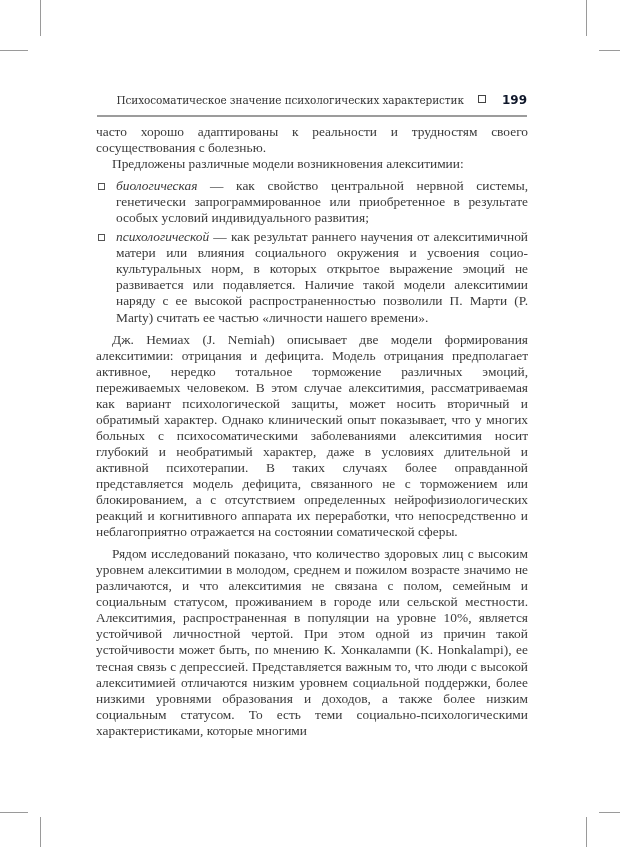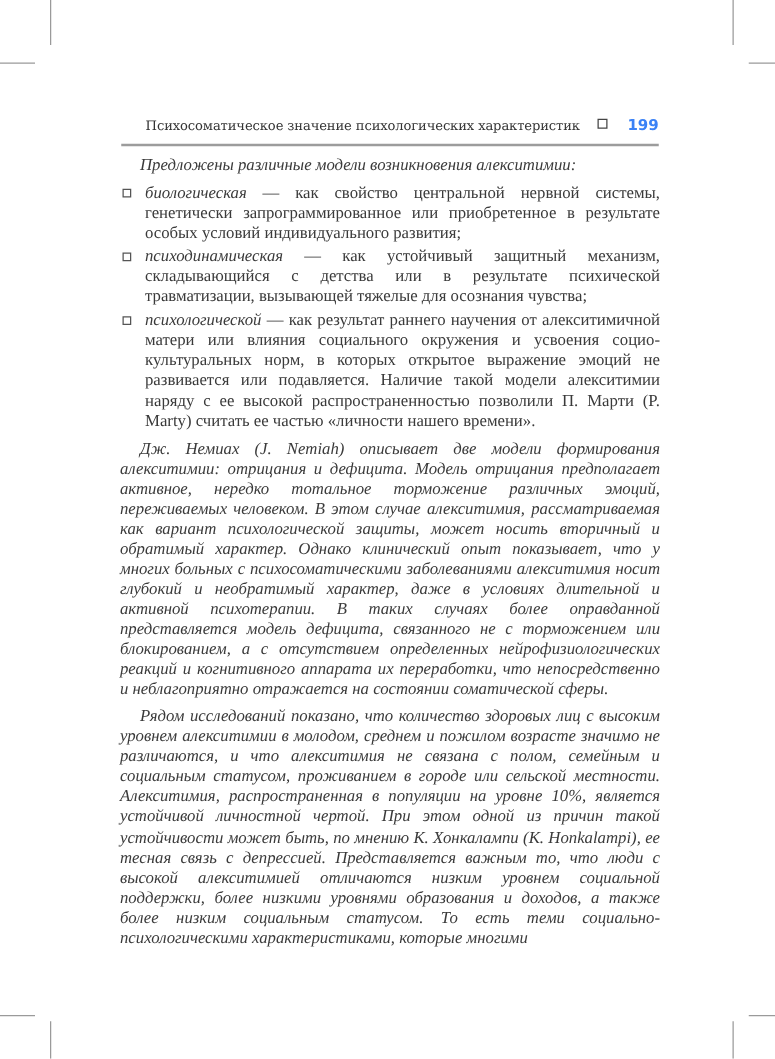--- a/index.html
+++ b/index.html
@@ -46,21 +46,21 @@
       height: 6px;
       border: 1px solid #444;
       margin-right: 16px;
       position: relative;
       top: -1px;
     }
     .header .pagenum {
       font-family: "DejaVu Sans", sans-serif;
       font-weight: bold;
       font-size: 12px;
-      color: #3b82f6;
+      color: #0f172a;
       text-align: center;
     }
     .header-rule {
       position: absolute;
       left: 97px;
       top: 115px;
       width: 430px;
       height: 2px;
       background: #9c9c9c;
     }
@@ -73,21 +73,20 @@
       font-size: 13.4px;
       line-height: 16.05px;
       text-align: justify;
     }
     .body-text p {
       margin: 0;
       text-indent: 0;
     }
     .body-text p.indent {
       text-indent: 16px;
-      font-style: italic;
     }
     .gap-small { height: 6px; }
 
     ul.models {
       list-style: none;
       margin: 6px 0 6px 0;
       padding: 0;
     }
     ul.models li {
       position: relative;
@@ -120,30 +119,27 @@
 <div class="crop v" style="left:586px; top:817px; height:30px;"></div>
 
 <div class="header">
   <span class="title">Психосоматическое значение психологических характеристик</span>
   <span class="sq"></span>
   <span class="pagenum">199</span>
 </div>
 <div class="header-rule"></div>
 
 <div class="body-text">
+  <p>часто хорошо адаптированы к реальности и трудностям своего сосуществования с болезнью.</p>
   <p class="indent">Предложены различные модели возникновения алекситимии:</p>
 
   <ul class="models">
     <li>
       <span class="bullet"></span>
       <em>биологическая</em><span> — как свойство центральной нервной системы, генетически запрограммированное или приобретенное в результате особых условий индивидуального развития;</span>
-    </li>
-    <li>
-      <span class="bullet"></span>
-      <em>психодинамическая</em><span> — как устойчивый защитный механизм, складывающийся с детства или в результате психической травматизации, вызывающей тяжелые для осознания чувства;</span>
     </li>
     <li>
       <span class="bullet"></span>
       <em>психологической</em><span> — как результат раннего научения от алекситимичной матери или влияния социального окружения и усвоения социо-культуральных норм, в которых открытое выражение эмоций не развивается или подавляется. Наличие такой модели алекситимии наряду с ее высокой распространенностью позволили П. Марти (P. Marty) считать ее частью «личности нашего времени».</span>
     </li>
   </ul>
 
   <p class="indent">Дж. Немиах (J. Nemiah) описывает две модели формирования алекситимии: отрицания и дефицита. Модель отрицания предполагает активное, нередко тотальное торможение различных эмоций, переживаемых человеком. В этом случае алекситимия, рассматриваемая как вариант психологической защиты, может носить вторичный и обратимый характер. Однако клинический опыт показывает, что у многих больных с психосоматическими заболеваниями алекситимия носит глубокий и необратимый характер, даже в условиях длительной и активной психотерапии. В таких случаях более оправданной представляется модель дефицита, связанного не с торможением или блокированием, а с отсутствием определенных нейрофизиологических реакций и когнитивного аппарата их переработки, что непосредственно и неблагоприятно отражается на состоянии соматической сферы.</p>
   <div class="gap-small"></div>
   <p class="indent">Рядом исследований показано, что количество здоровых лиц с высоким уровнем алекситимии в молодом, среднем и пожилом возрасте значимо не различаются, и что алекситимия не связана с полом, семейным и социальным статусом, проживанием в городе или сельской местности. Алекситимия, распространенная в популяции на уровне 10%, является устойчивой личностной чертой. При этом одной из причин такой устойчивости может быть, по мнению К. Хонкалампи (K. Honkalampi), ее тесная связь с депрессией. Представляется важным то, что люди с высокой алекситимией отличаются низким уровнем социальной поддержки, более низкими уровнями образования и доходов, а также более низким социальным статусом. То есть теми социально-психологическими характеристиками, которые многими</p>

